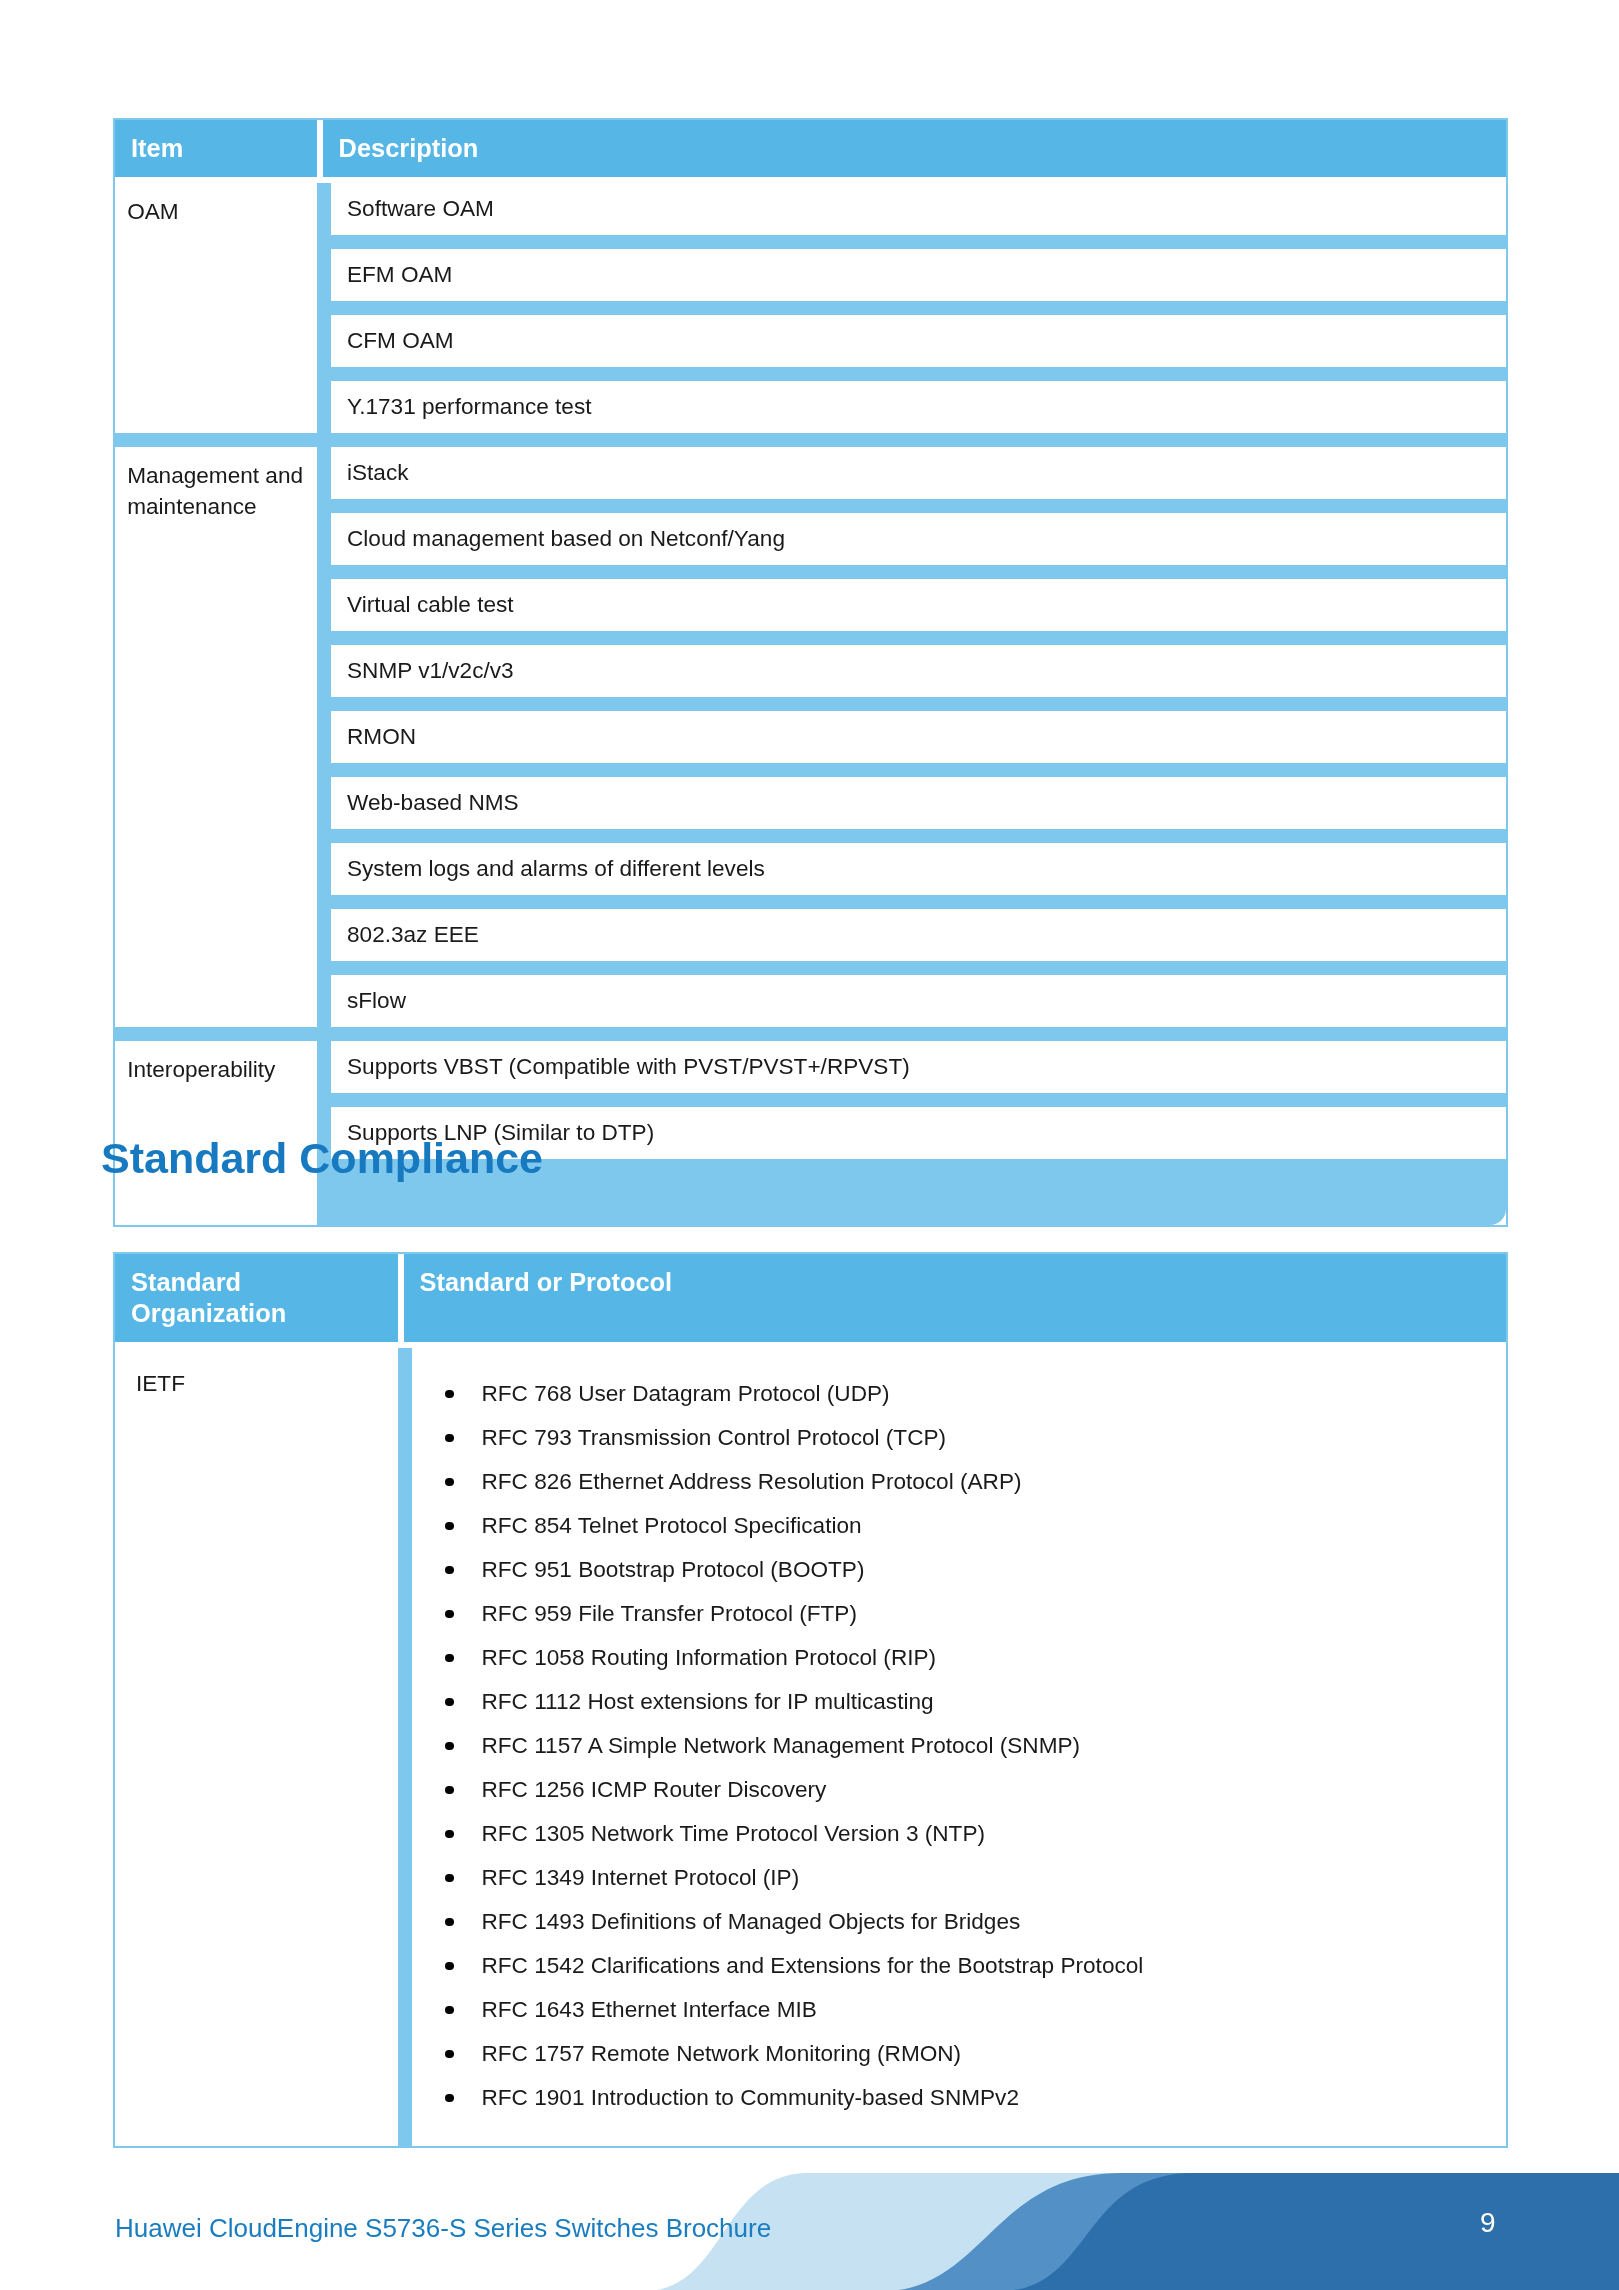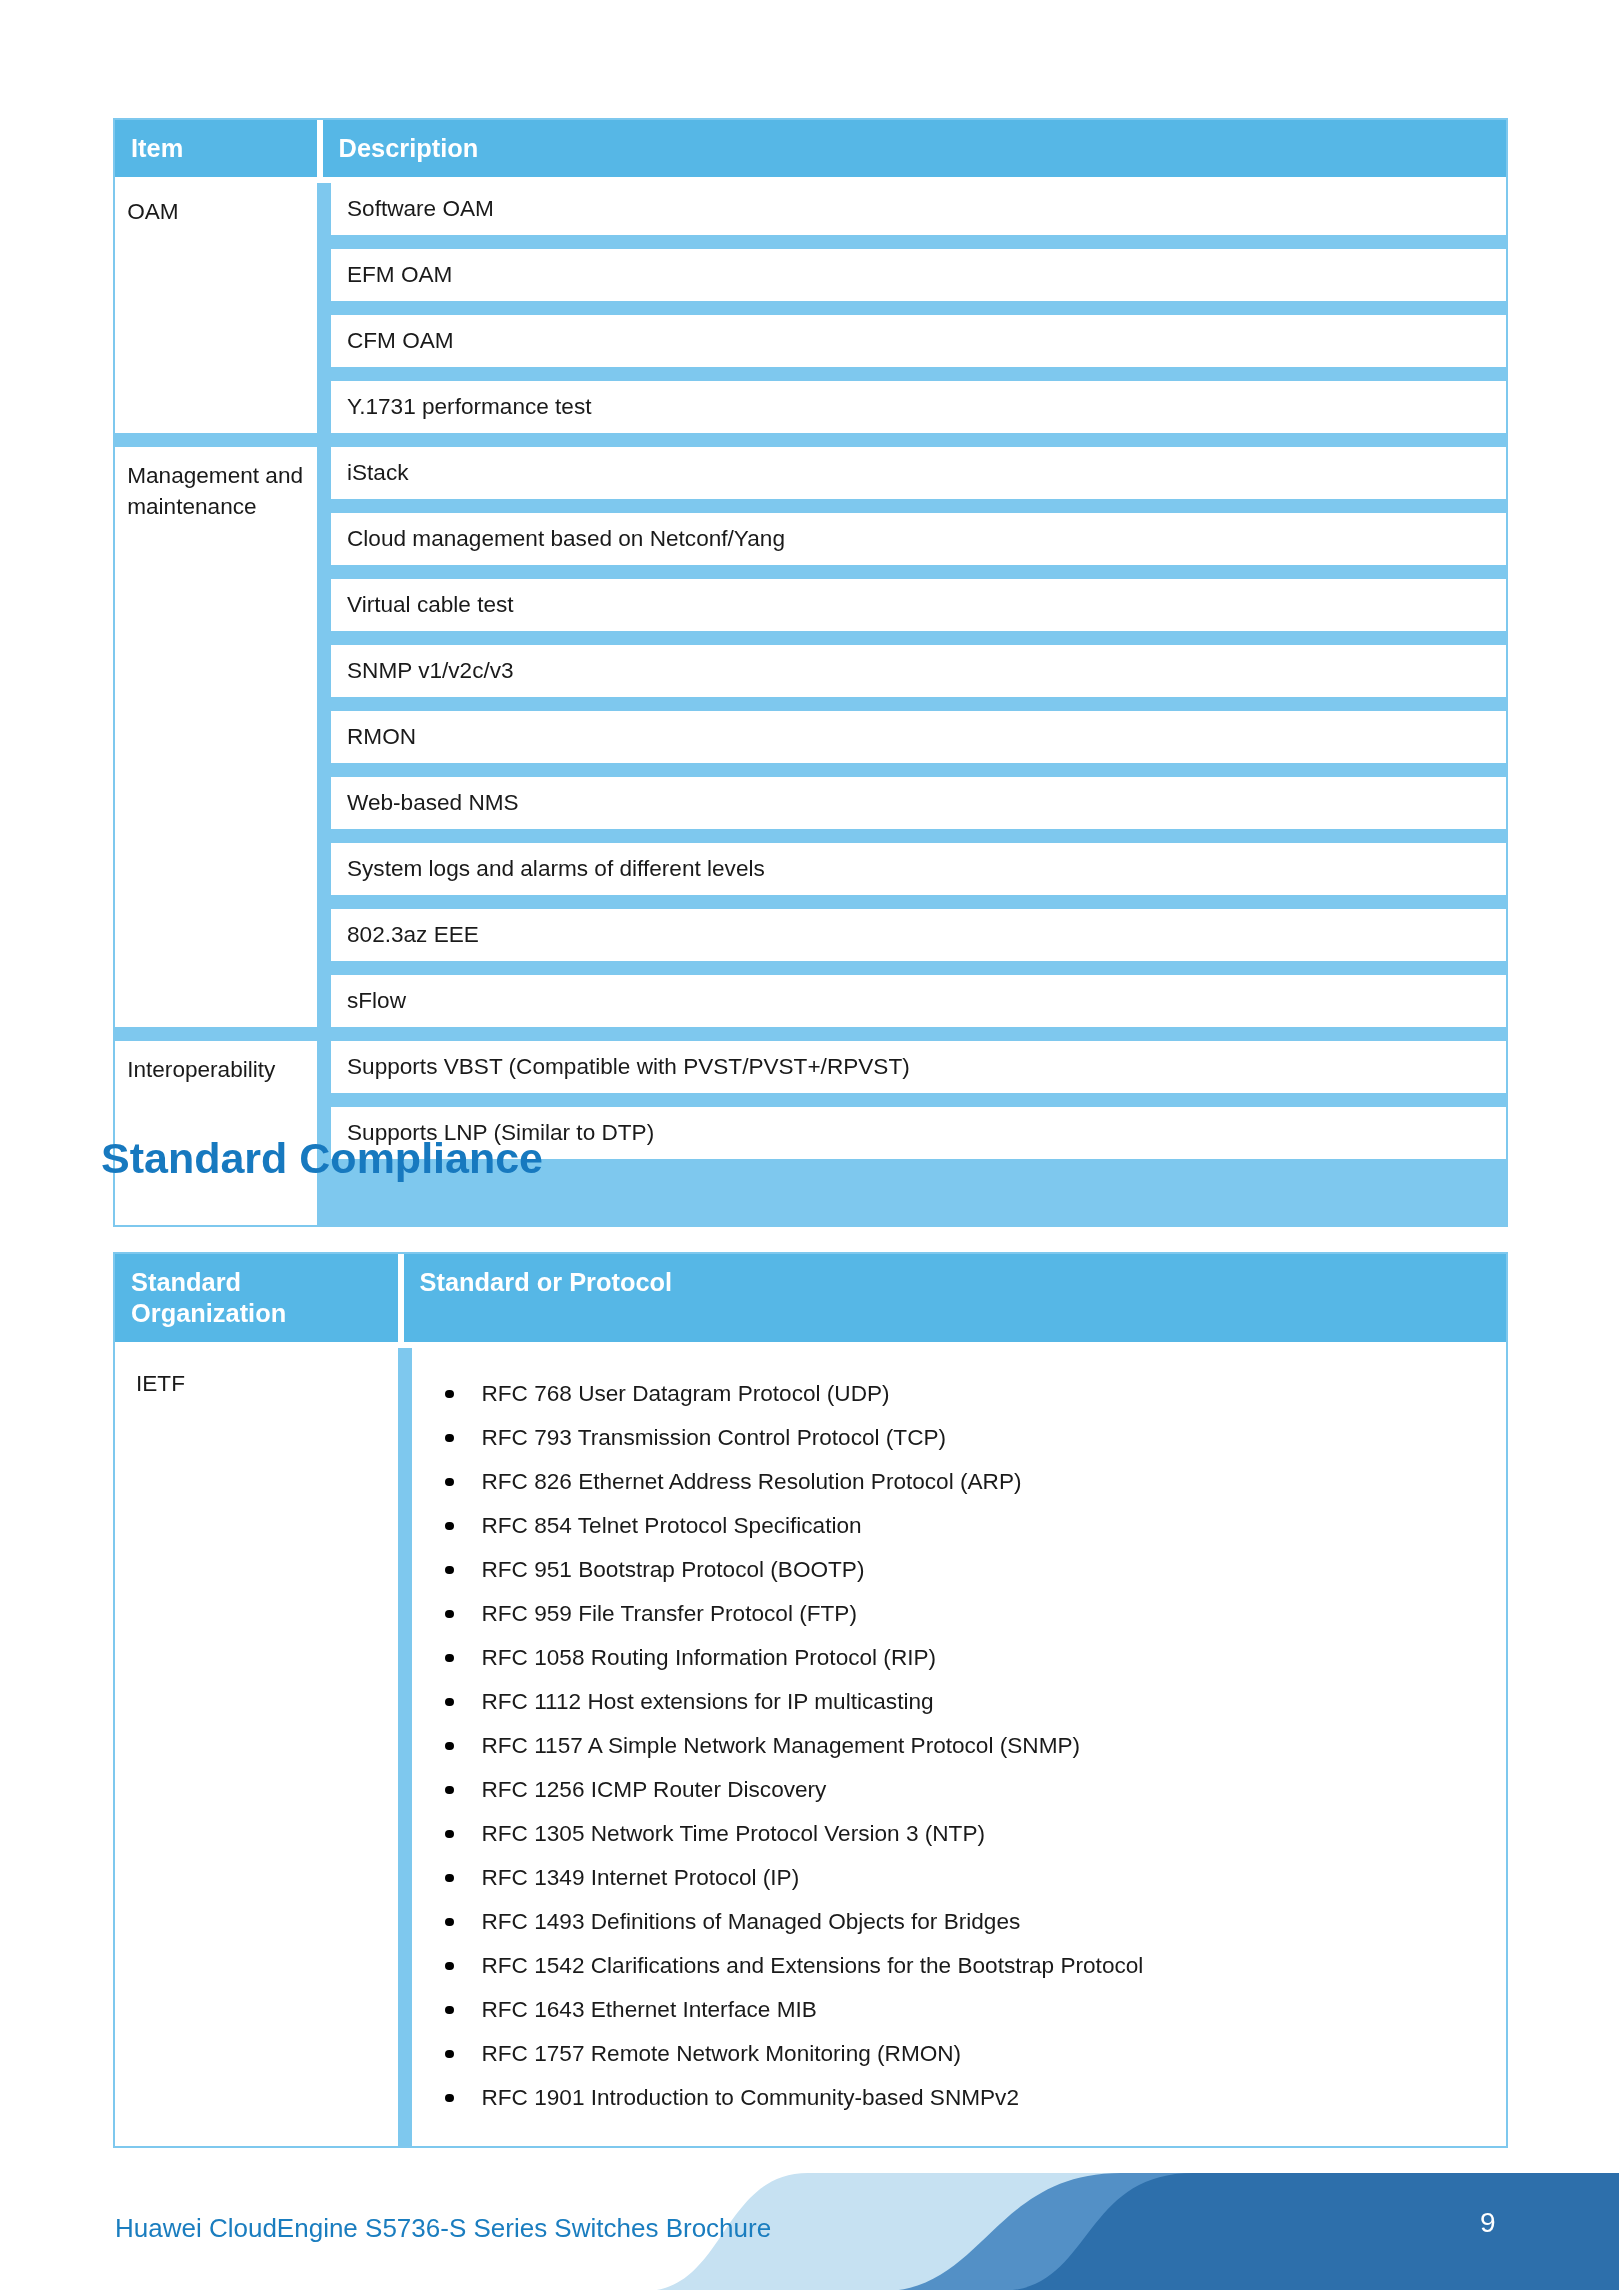--- a/index.html
+++ b/index.html
@@ -16,21 +16,21 @@
     position: absolute; left: 113px; width: 1395px;
     border: 2.8px solid #7EC8EE;
     background: #ffffff;
     box-sizing: border-box;
   }
   .tbl1 { top: 118px; }
   .tbl2 { top: 1252px; }
 
   .tbl-head { display: grid; gap: 5.6px; margin-bottom: 5.6px; background: #ffffff; }
   .tbl-body { display: grid; gap: 14px; background: #7EC8EE; }
-  .tbl1 .tbl-head, .tbl1 .tbl-body { grid-template-columns: 202px 1fr; }
+  .tbl1 .tbl-head, .tbl1 .tbl-body { grid-template-columns: 202px 1fr; border-radius: 16px; }
   .tbl2 .tbl-head, .tbl2 .tbl-body { grid-template-columns: 283px 1fr; }
   .tbl1 .tbl-body { grid-auto-rows: 52px; }
 
   .header-cell {
     background: #56B7E6; color: #ffffff;
     font-weight: 700; font-size: 25.4px; line-height: 31px;
     padding: 13px 16px;
   }
 
   .cell { background: #ffffff; color: #1A1A1A; font-size: 22.6px; }

